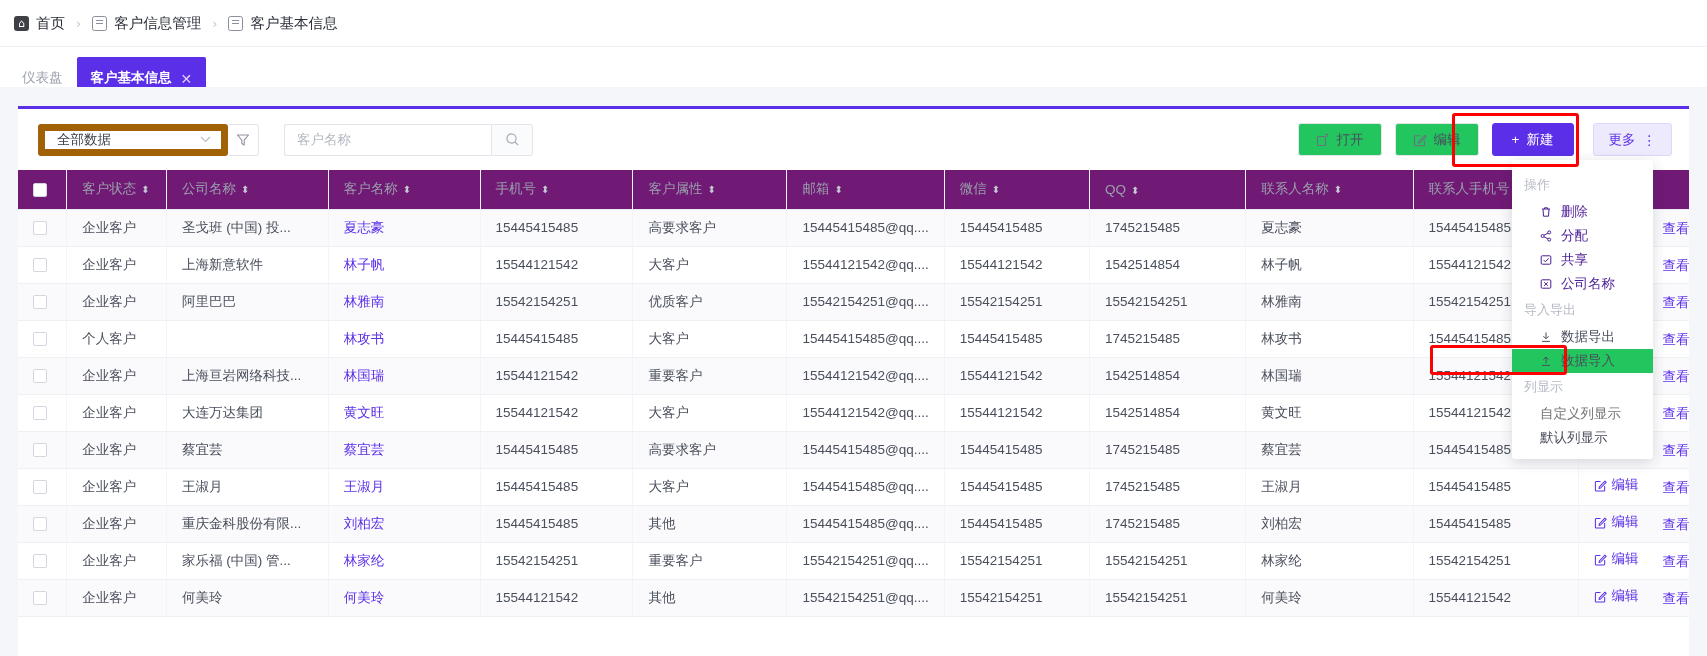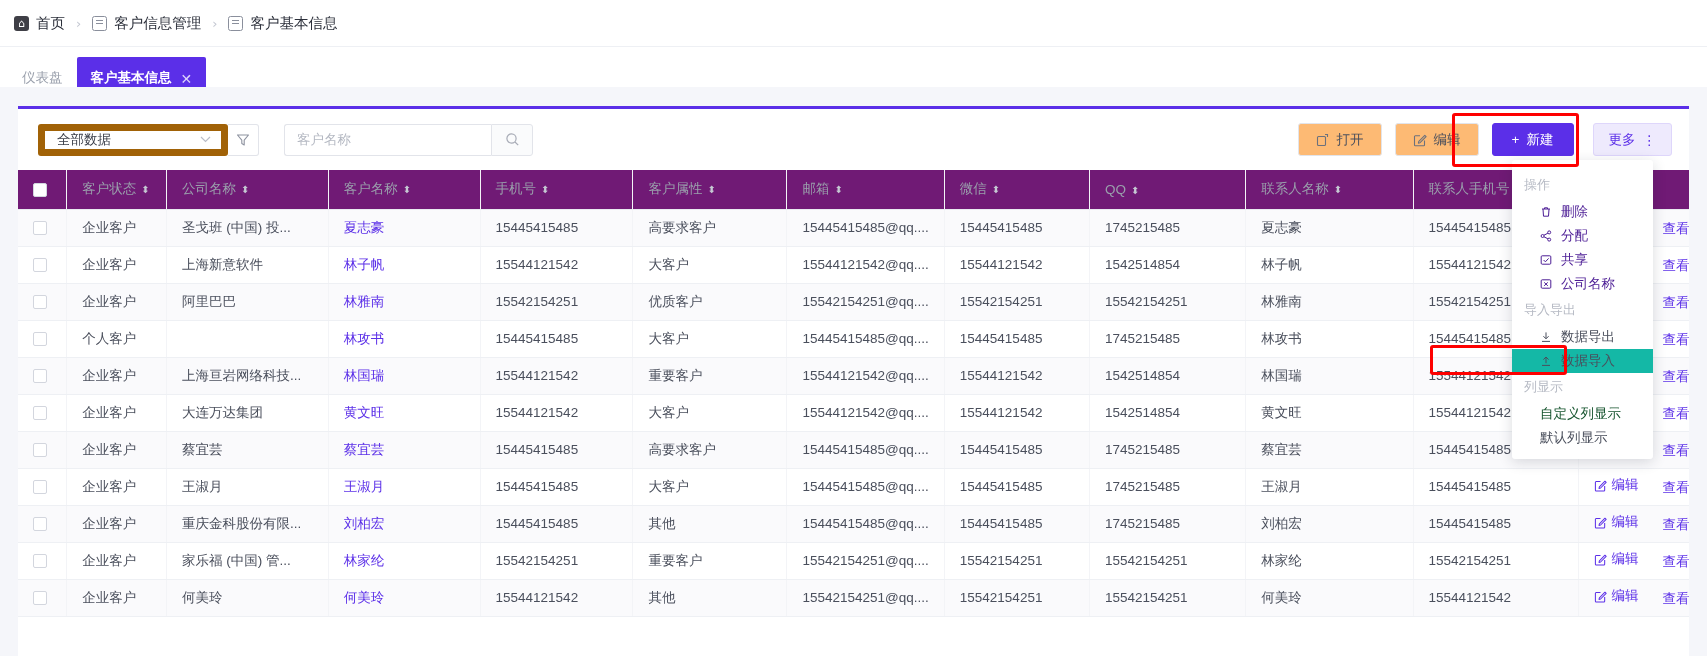--- a/index.html
+++ b/index.html
@@ -92,21 +92,21 @@
     font-family: "Liberation Sans", sans-serif;
   }
   .search-input::placeholder { color: #b4b8c2; }
   .search-btn {
     width: 42px; height: 32px; border: 1px solid #e2e4ea; border-radius: 0 3px 3px 0;
     background: #fafbfc; display: flex; align-items: center; justify-content: center;
     cursor: pointer;
   }
   .spacer { flex: 1; }
   .btn {
-    height: 33px; border: 1px solid #e2e4ea; border-radius: 3px; background: #fdba74;
+    height: 33px; border: 1px solid #e2e4ea; border-radius: 3px; background: #22c55e;
     display: inline-flex; align-items: center; justify-content: center; gap: 7px;
     padding: 0 17px; font-size: 13.5px; color: #4a4f5c; cursor: pointer;
     margin-left: 13px; white-space: nowrap;
   }
   .btn.primary {
     background: #5b2fe8; border-color: #5b2fe8; color: #fff; padding: 0 19px;
   }
   .btn.more {
     background: #eeeafd; border-color: #ded6fb; color: #5b2fe8; padding: 0 15px;
     margin-left: 19px;
@@ -165,22 +165,22 @@
   }
   .menu-group {
     font-size: 13px; color: #b6bac4; padding: 5px 0 6px 12px;
   }
   .menu-item {
     display: flex; align-items: center; gap: 8px;
     padding: 0 0 0 28px; height: 24px; font-size: 13.5px; cursor: pointer;
   }
   .menu-item.disabled { color: #4c1d95; cursor: default; }
   .menu-item.enabled { color: #4a4f5c; }
-  .menu-item.accent { color: #14532d; }
-  .menu-item.sel { background: #14b8a6; }
+  .menu-item.accent { color: #737373; }
+  .menu-item.sel { background: #22c55e; }
   .mi-ico { font-size: 12px; color: inherit; width: 13px; display:inline-block; font-family:"DejaVu Sans", sans-serif; }
   .mi-ico svg { display: block; }
 
   svg.si { display:block; }
 </style>
 </head>
 <body>
 
 <div class="breadcrumb-bar">
   <div class="crumb">

